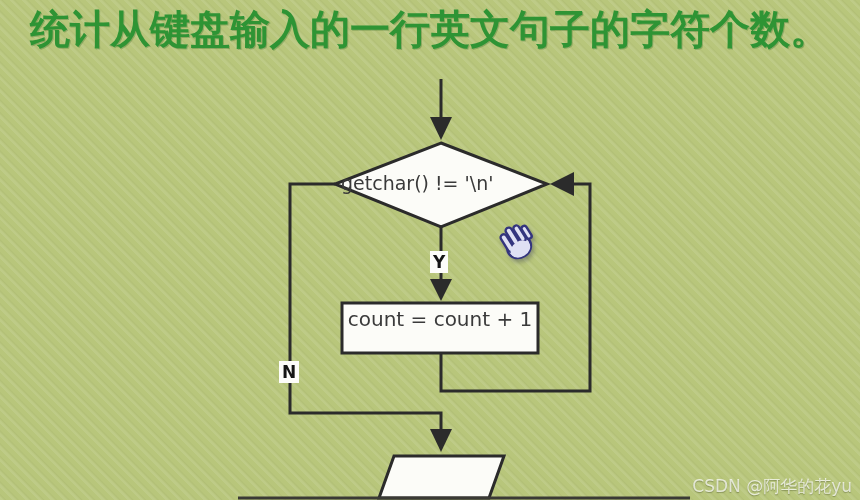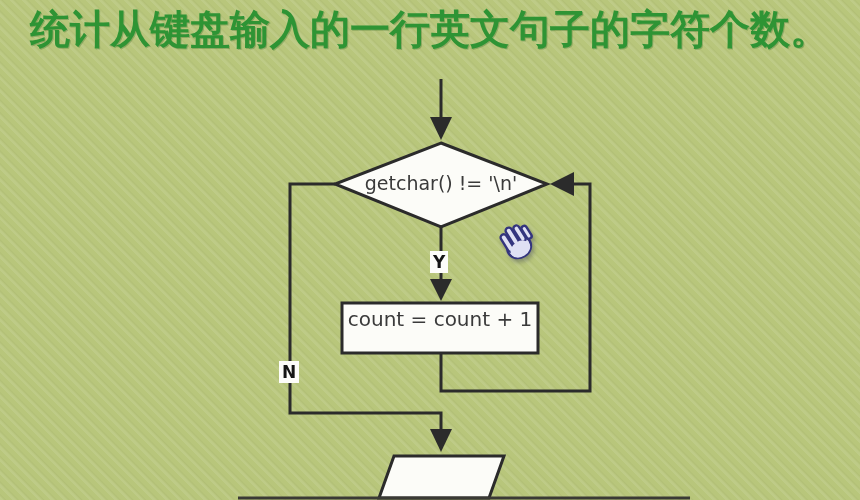--- a/index.html
+++ b/index.html
@@ -23,21 +23,21 @@
     line-height:54px;
     color:#2e9434;
     letter-spacing:0px;
     text-shadow:1px 1px 0 rgba(10,80,10,0.25);
     white-space:nowrap;
   }
   svg.flow{position:absolute;left:0;top:0;}
   .shape-label{
     position:absolute;
     color:#3a3a3a;
-    text-align:center;
+    text-align:left;
   }
   .decision-label{
     left:341px;top:172px;width:200px;
     font-size:19px;
   }
   .process-label{
     left:342px;top:303px;width:196px;height:32px;
     display:flex;align-items:center;justify-content:center;
     font-size:20px;
   }
@@ -112,14 +112,15 @@
     <g transform="rotate(-32 16 16)">
       <ellipse cx="16" cy="20" rx="8.2" ry="7" fill="#dfe0f4" stroke="#34357e" stroke-width="1.6"></ellipse>
       <rect x="8.6" y="7" width="4.2" height="13" rx="2.1" fill="#dfe0f4" stroke="#34357e" stroke-width="1.6"></rect>
       <rect x="13.8" y="5" width="4.2" height="13" rx="2.1" fill="#dfe0f4" stroke="#34357e" stroke-width="1.6"></rect>
       <rect x="19" y="6.5" width="4" height="12" rx="2" fill="#dfe0f4" stroke="#34357e" stroke-width="1.6"></rect>
       <rect x="23.6" y="9.5" width="3.6" height="9.5" rx="1.8" fill="#dfe0f4" stroke="#34357e" stroke-width="1.6"></rect>
       <ellipse cx="16" cy="21.5" rx="7" ry="5.2" fill="#dfe0f4"></ellipse>
     </g>
   </svg>
 
+  <div class="watermark">CSDN @阿华的花yu</div>
 
 </div>
 
 </body></html>

